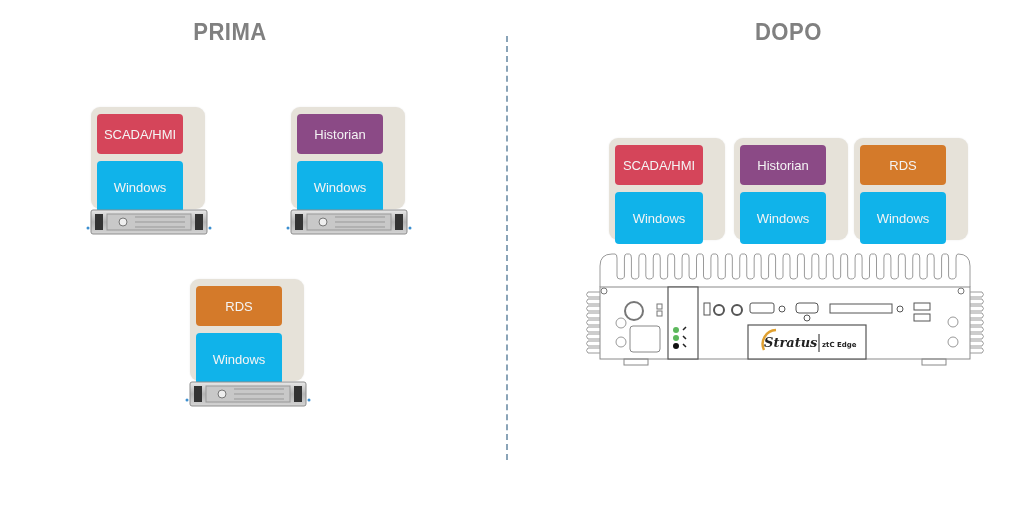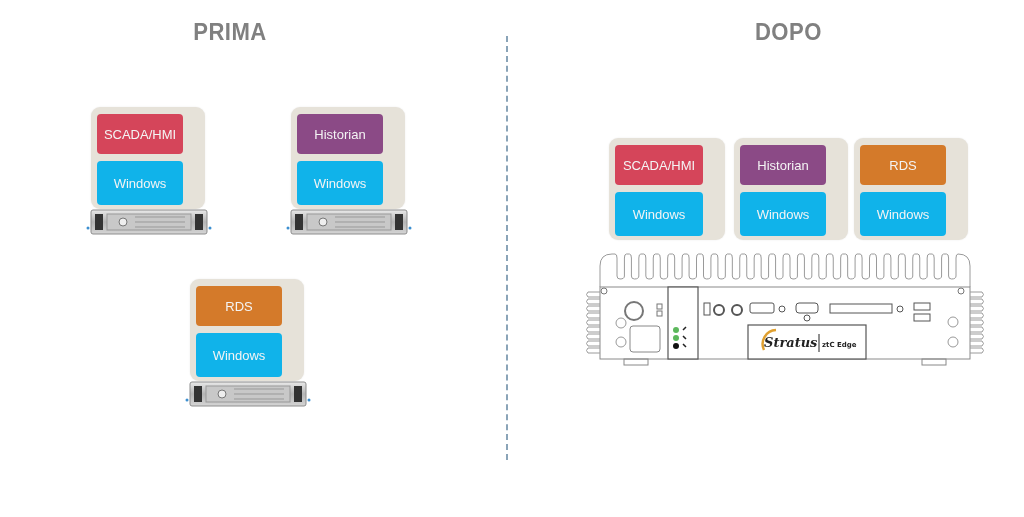--- a/index.html
+++ b/index.html
@@ -2,21 +2,21 @@
 <html><head>
 <meta charset="utf-8">
 <style>
   html,body{margin:0;padding:0;background:#ffffff;}
   body{width:1024px;height:517px;position:relative;overflow:hidden;font-family:"Liberation Sans",sans-serif;}
   .heading{position:absolute;top:18px;font-size:24px;font-weight:bold;color:#808080;letter-spacing:0.5px;transform:scaleX(0.92);}
   .divider{position:absolute;left:506px;top:36px;height:424px;border-left:2px dashed #8aa4b8;}
   .card{position:absolute;background:#e6e2d9;border-radius:9px;box-shadow:0 0 2px rgba(0,0,0,0.08);}
   .layer{position:absolute;left:6px;right:22px;border-radius:4px;color:#f4f4f4;font-size:13px;display:flex;align-items:center;justify-content:center;}
   .app{top:7px;height:40px;}
-  .os{top:54px;height:44px;background:#10b3ea;}
+  .os{top:54px;height:52px;background:#10b3ea;}
   .server{position:absolute;height:28px;}
   .edge{position:absolute;}
 </style>
 </head>
 <body>
 
 <div class="heading" style="left:190px;">PRIMA</div>
 <div class="heading" style="left:752px;">DOPO</div>
 
 <div class="divider"></div>

